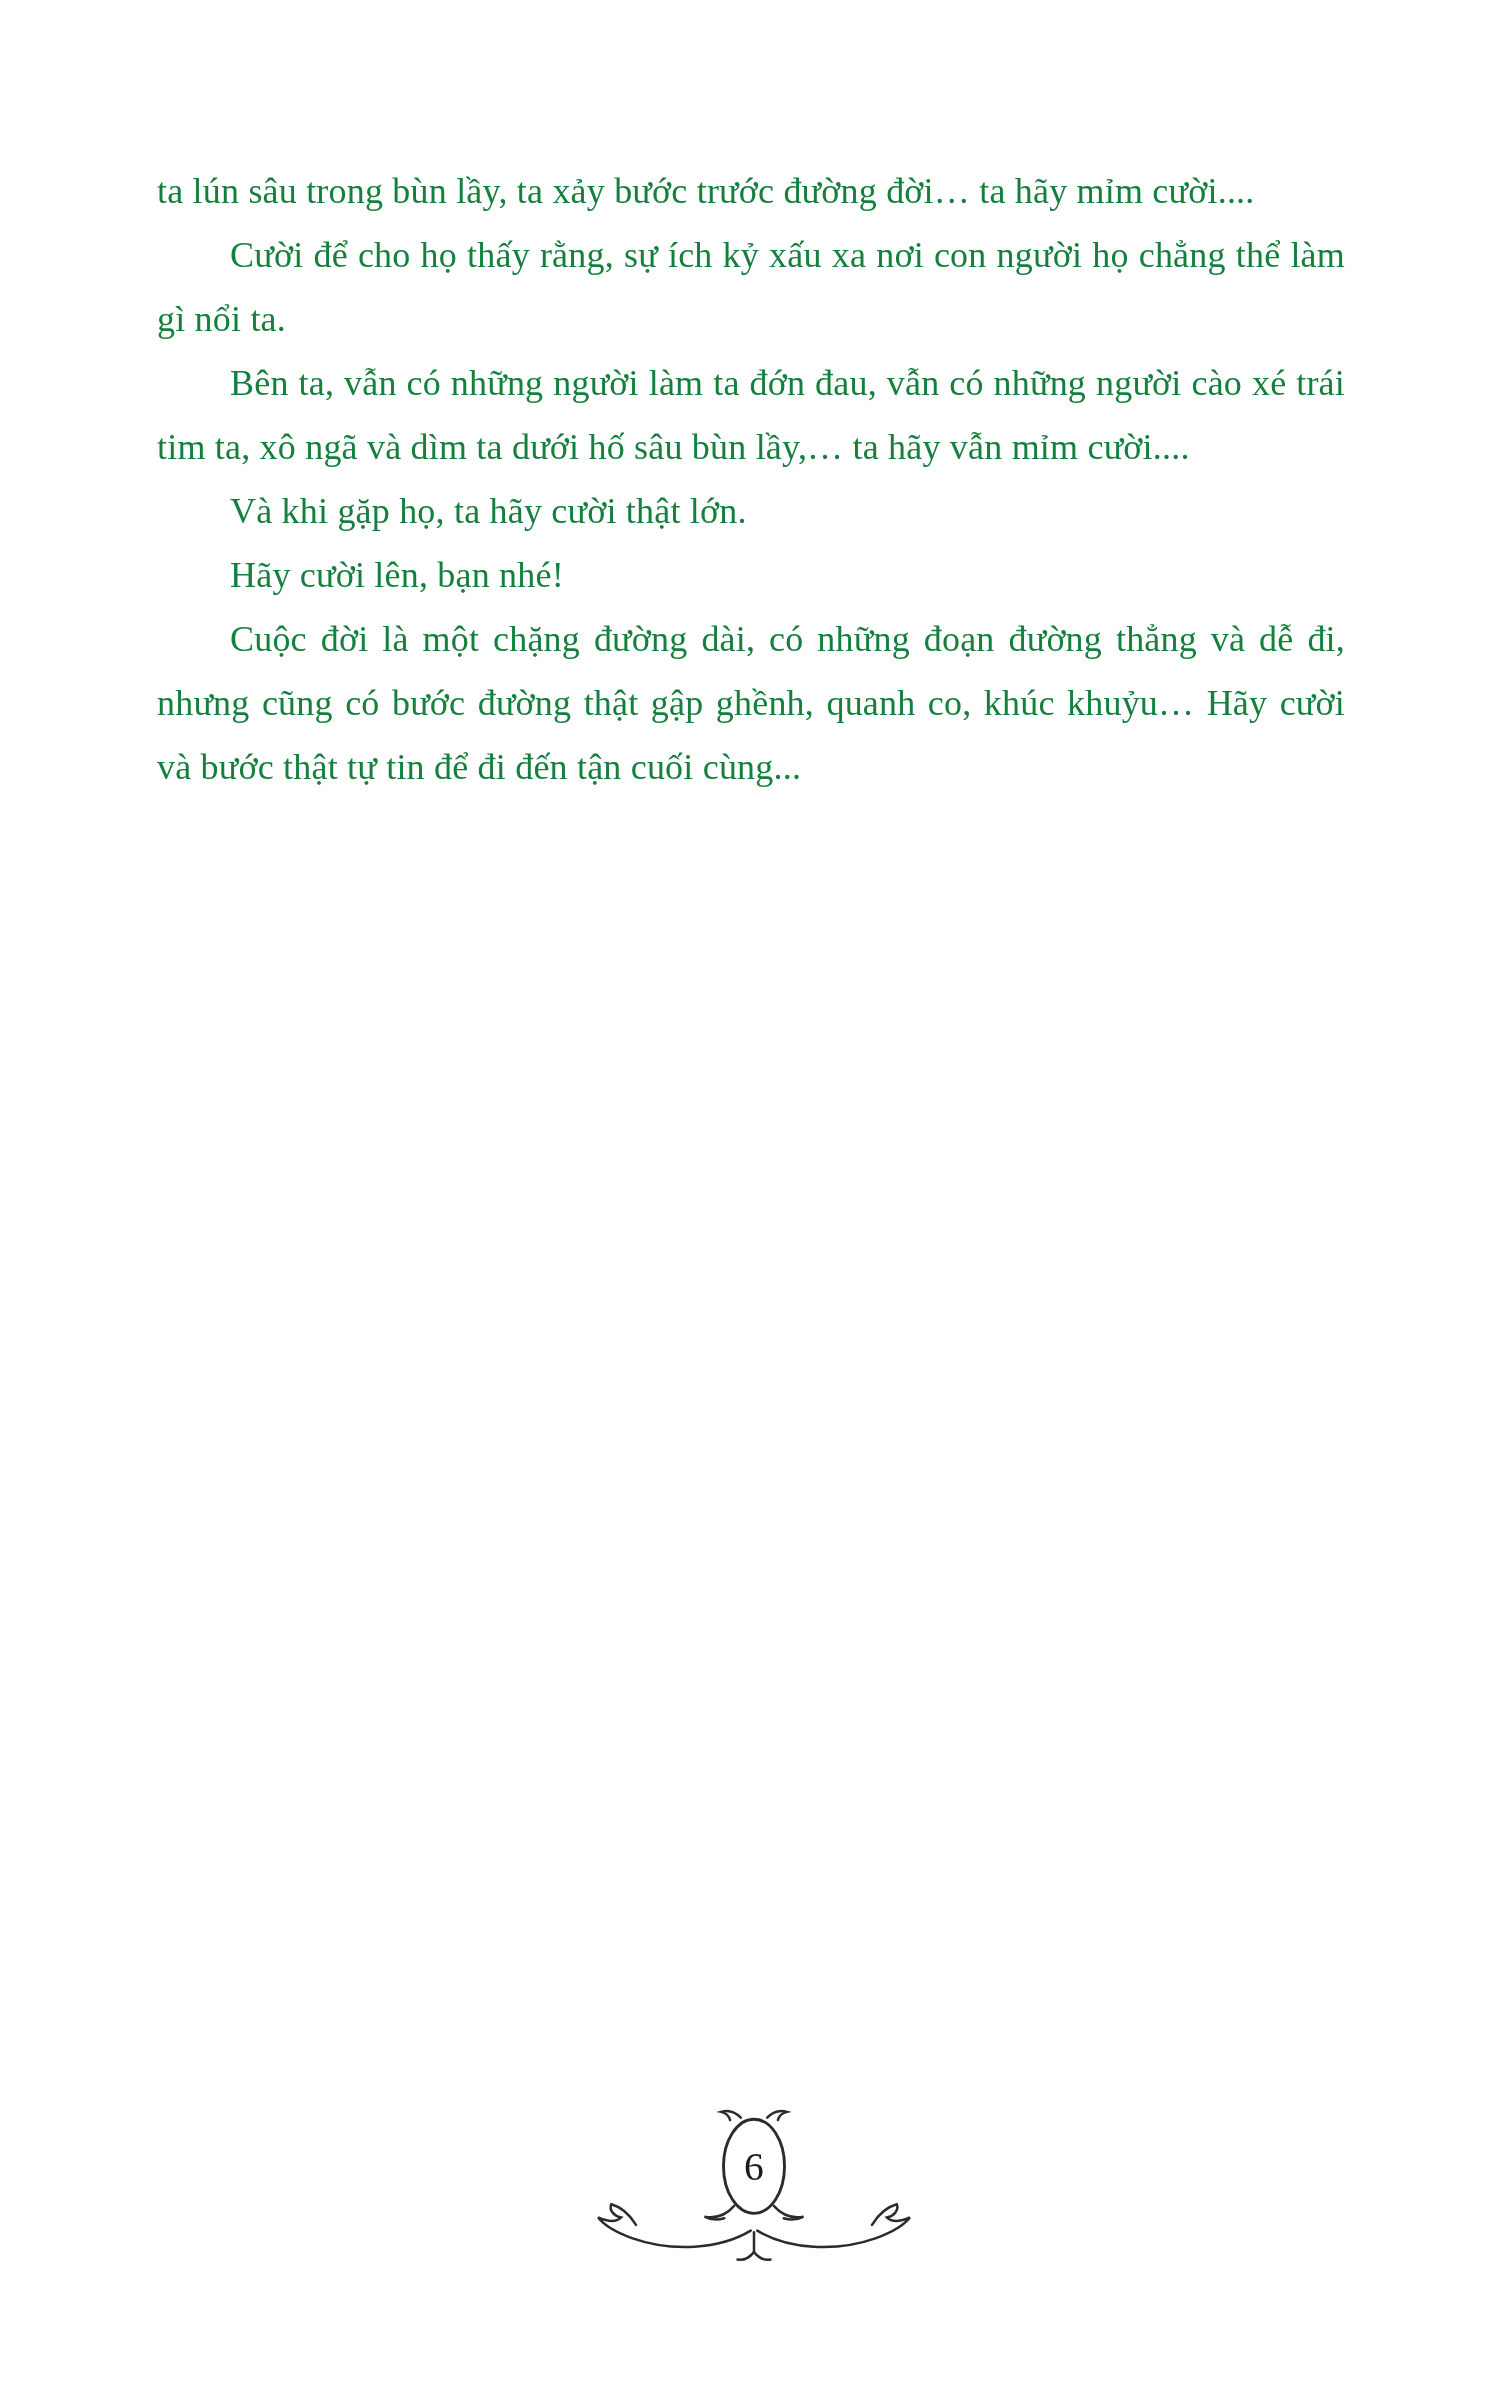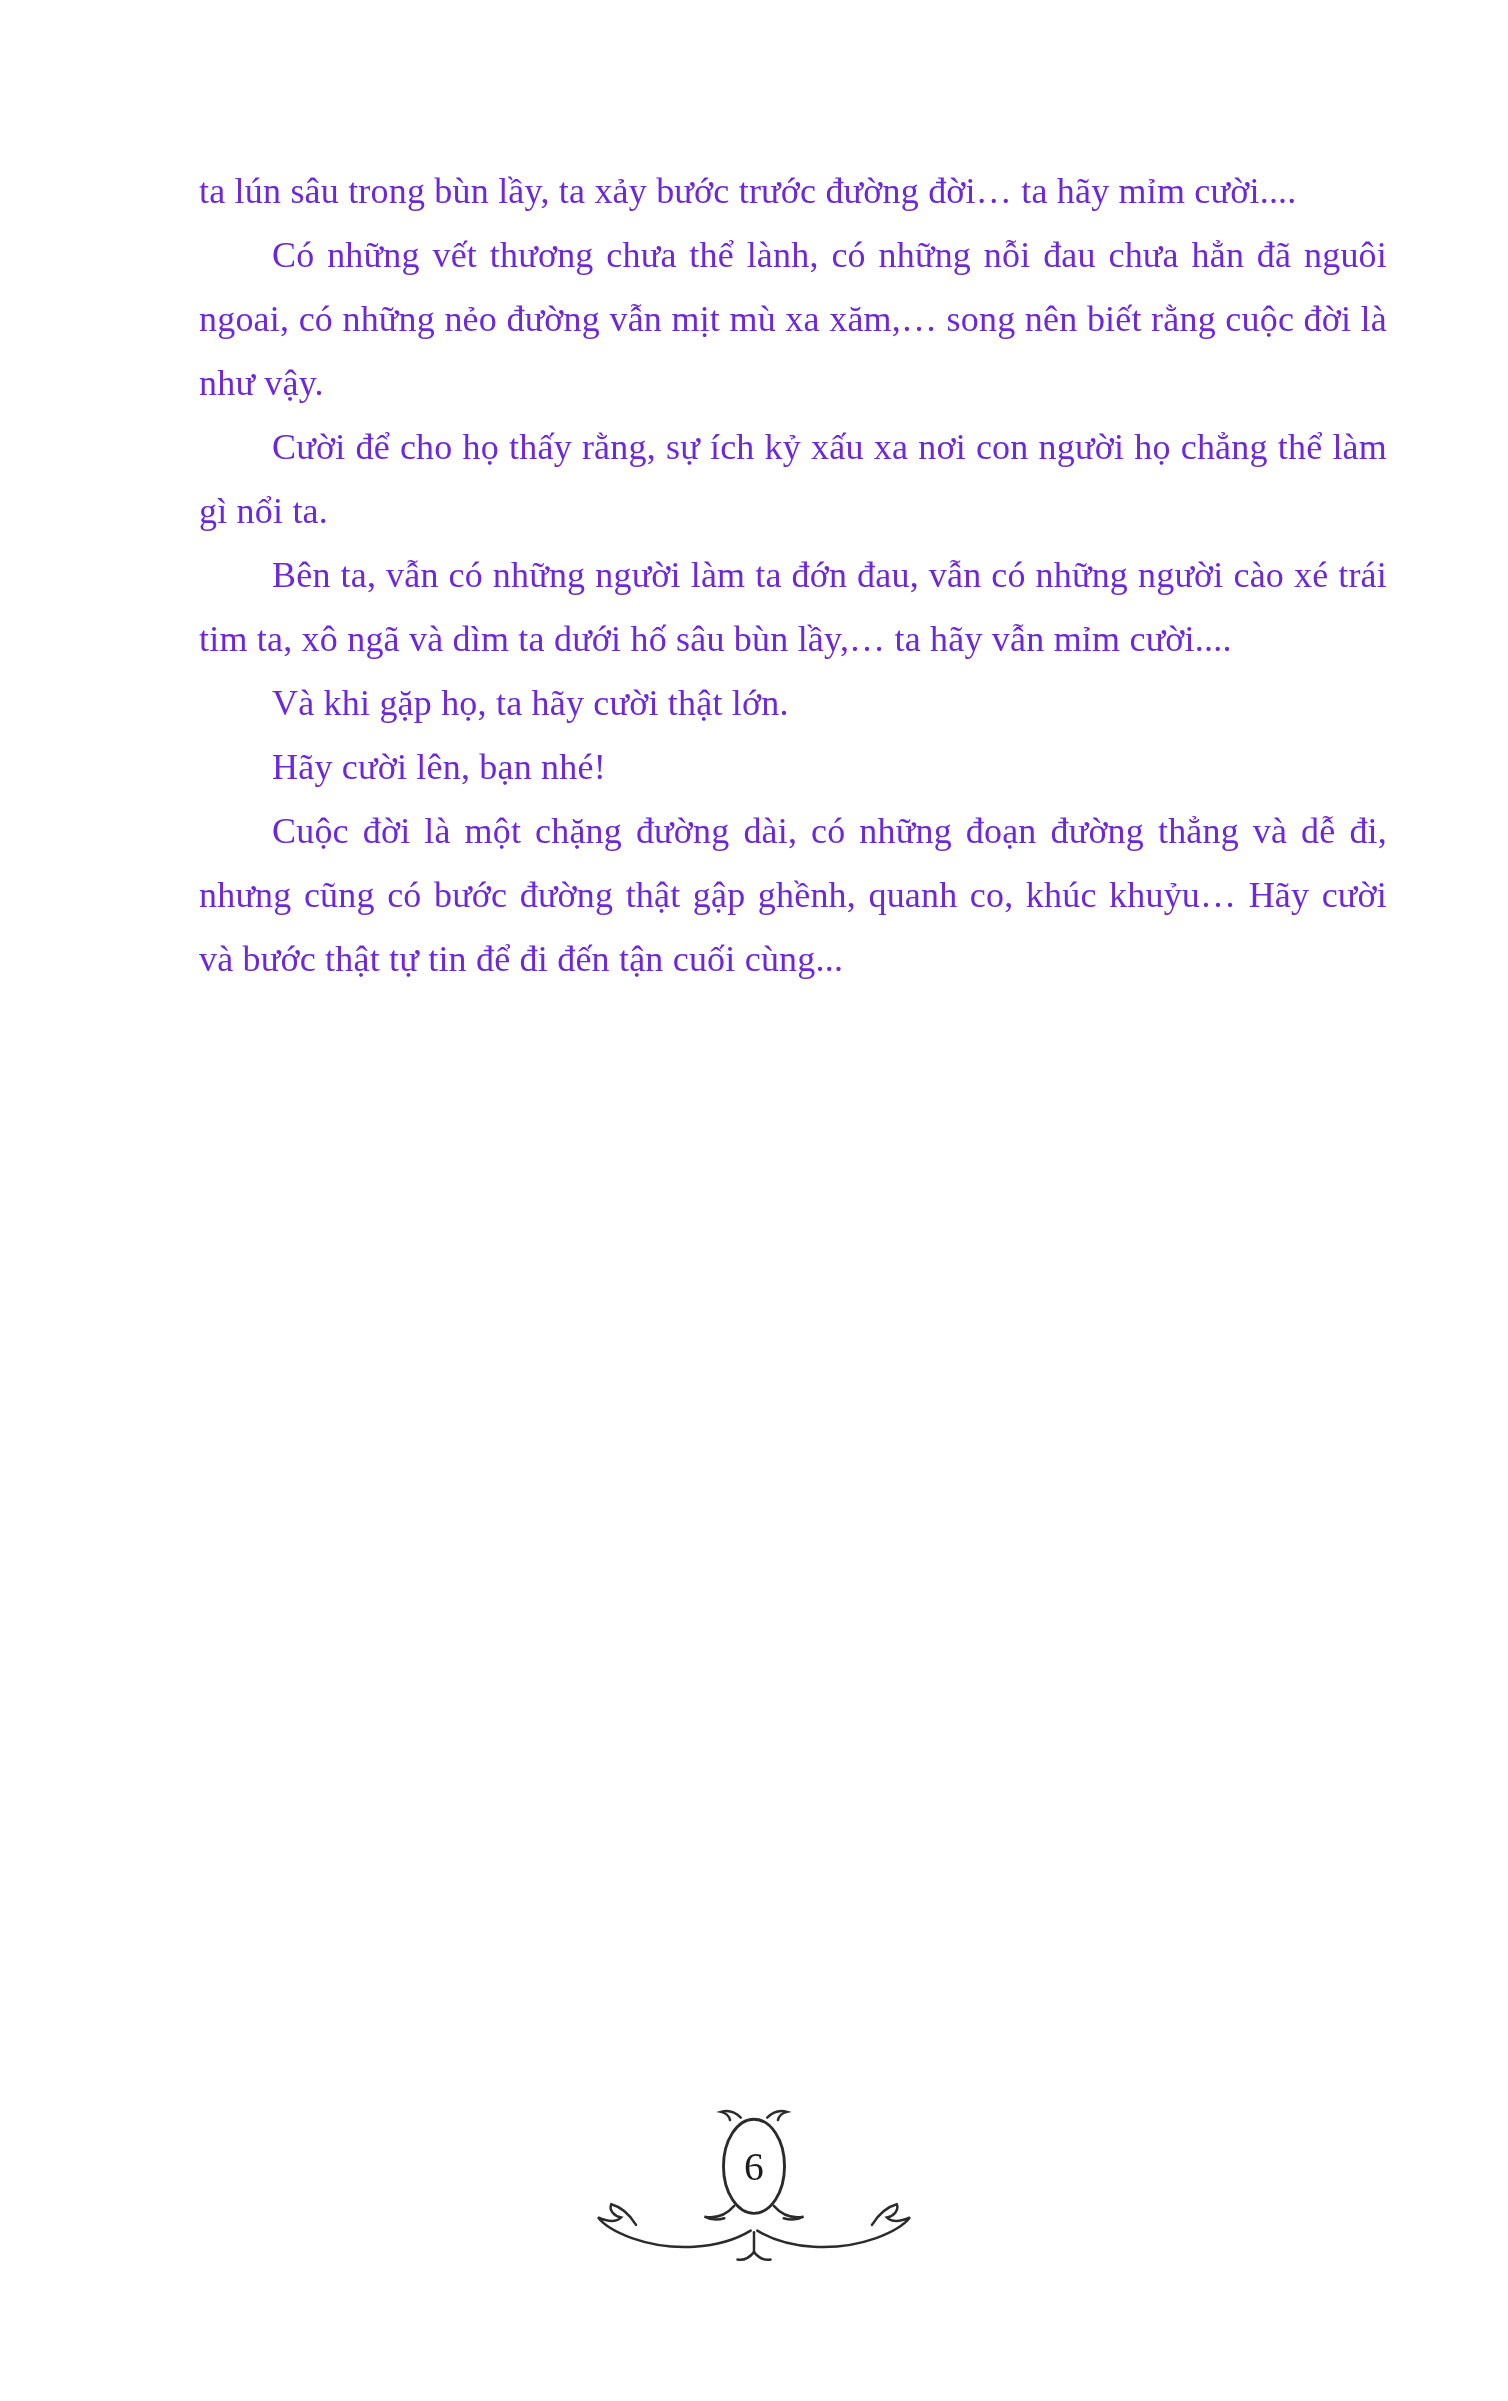--- a/index.html
+++ b/index.html
@@ -19,24 +19,23 @@
     inset: 0;
     background: #ffffff;
   }
   .text-block {
     position: absolute;
     left: 157px;
     top: 159px;
     width: 1188px;
     font-size: 36px;
     line-height: 64px;
-    color: #6d28d9;
+    color: #15803d;
     text-align: justify;
     letter-spacing: 0.2px;
-    margin-left: 42px;
   }
   .text-block p {
     margin: 0;
     padding: 0;
   }
   .text-block p.indent {
     text-indent: 73px;
   }
   .footer-ornament {
     position: absolute;
@@ -56,21 +55,20 @@
     fill: #1c1c1c;
   }
 </style>
 </head>
 <body>
 
 <div class="page">
 
   <div class="text-block">
     <p>ta lún sâu trong bùn lầy, ta xảy bước trước đường đời… ta hãy mỉm cười....</p>
-    <p class="indent">Có những vết thương chưa thể lành, có những nỗi đau chưa hẳn đã nguôi ngoai, có những nẻo đường vẫn mịt mù xa xăm,… song nên biết rằng cuộc đời là như vậy.</p>
     <p class="indent">Cười để cho họ thấy rằng, sự ích kỷ xấu xa nơi con người họ chẳng thể làm gì nổi ta.</p>
     <p class="indent">Bên ta, vẫn có những người làm ta đớn đau, vẫn có những người cào xé trái tim ta, xô ngã và dìm ta dưới hố sâu bùn lầy,… ta hãy vẫn mỉm cười....</p>
     <p class="indent">Và khi gặp họ, ta hãy cười thật lớn.</p>
     <p class="indent">Hãy cười lên, bạn nhé!</p>
     <p class="indent">Cuộc đời là một chặng đường dài, có những đoạn đường thẳng và dễ đi, nhưng cũng có bước đường thật gập ghềnh, quanh co, khúc khuỷu… Hãy cười và bước thật tự tin để đi đến tận cuối cùng...</p>
   </div>
 
   <div class="footer-ornament">
     <svg width="330" height="182" viewBox="0 0 400 220">
       <g stroke="#2b2b2b" fill="none" stroke-width="3" stroke-linecap="round">

